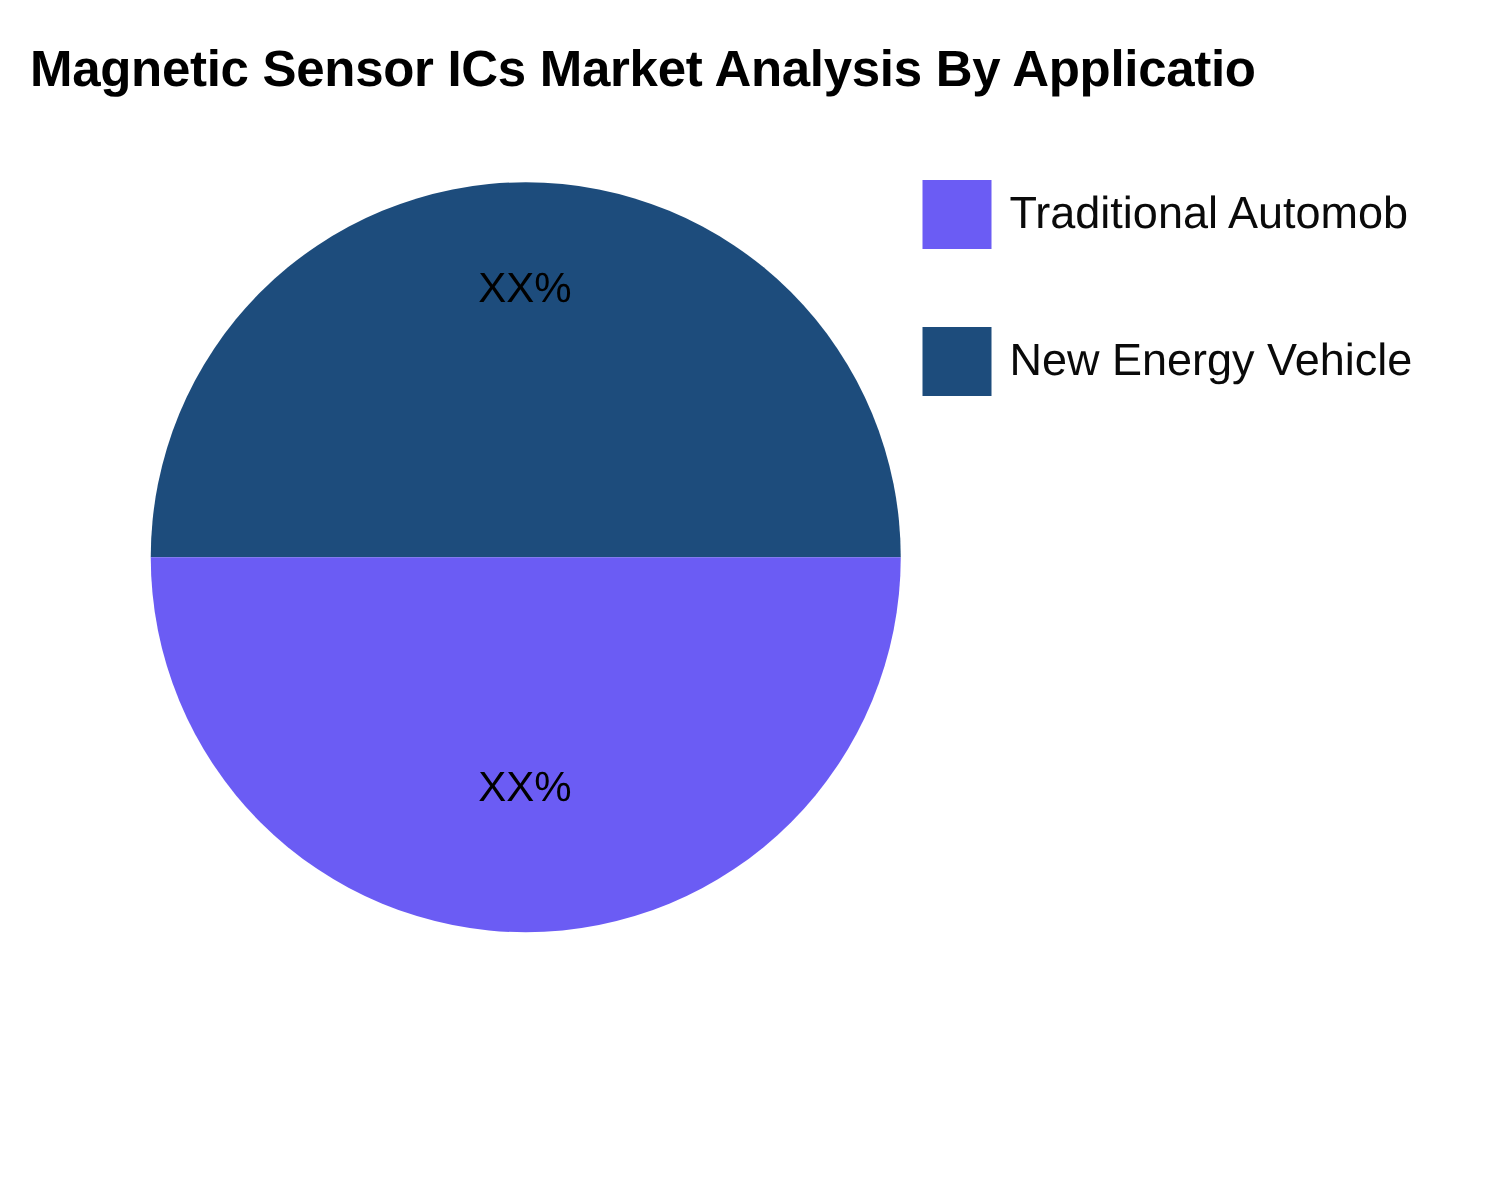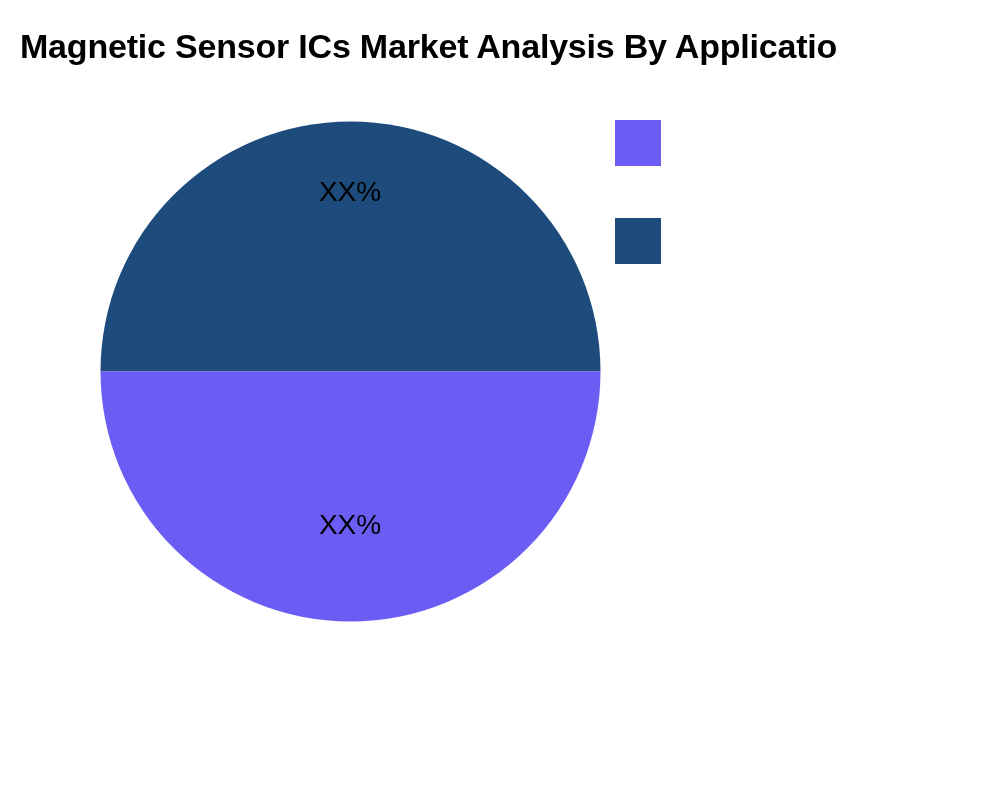--- a/index.html
+++ b/index.html
@@ -123,22 +123,24 @@
 
     <div class="slice-label" id="slice-label-0">XX%</div>
 
     <div class="slice-label" id="slice-label-1">XX%</div>
   </div>
 
   <div id="legend">
 
     <div class="legend-item">
       <span class="legend-swatch" style="background:#6b5cf4;"></span>
+      <span class="legend-label">Traditional Automob</span>
     </div>
 
     <div class="legend-item">
       <span class="legend-swatch" style="background:#1d4c7c;"></span>
+      <span class="legend-label">New Energy Vehicle</span>
     </div>
 
   </div>
 
 
 </div>
 
 </body></html>

